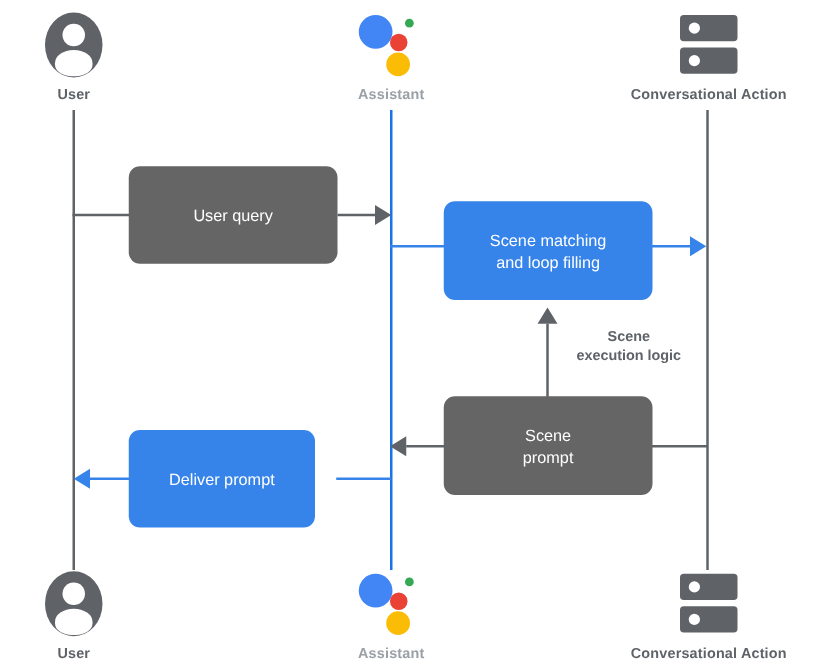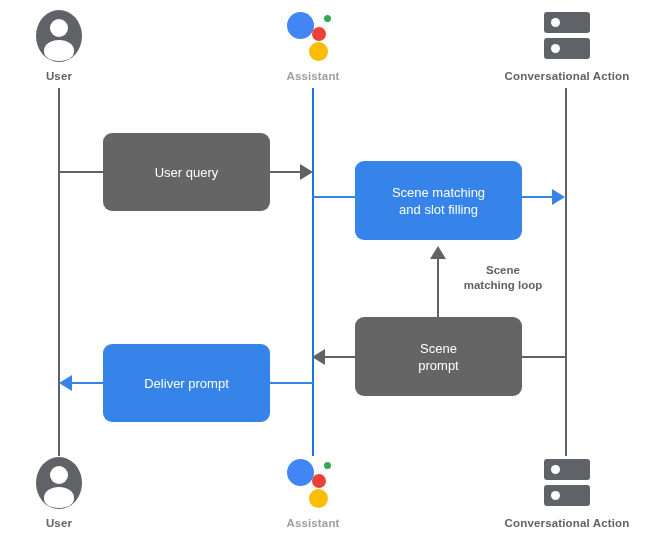--- a/index.html
+++ b/index.html
@@ -245,47 +245,47 @@
   </div>
 
   <div class="hline blue-stroke" style="left:312px; top:196px; width:45px;"></div>
 
   <div class="hline blue-stroke" style="left:521px; top:196px; width:33px;"></div>
   <div class="arrow right-blue" style="left:552px; top:189px;"></div>
 
   <div class="box blue" style="left:355px; top:161px; width:167px; height:79px;">
     <span>
       <span>Scene matching</span><br>
-      <span>and slot filling</span>
+      <span>and loop filling</span>
     </span>
   </div>
 
   <div class="vline gray-stroke" style="left:437px; top:259px; height:59px;"></div>
   <div class="arrow up-gray" style="left:430px; top:246px;"></div>
 
   <div class="loop-label" style="left:443px; top:263px; width:120px;">
     <span>Scene</span><br>
-    <span>matching loop</span>
+    <span>execution logic</span>
   </div>
 
   <div class="hline gray-stroke" style="left:521px; top:356px; width:45px;"></div>
 
   <div class="box gray" style="left:355px; top:317px; width:167px; height:79px;">
     <span>
       <span>Scene</span><br>
       <span>prompt</span>
     </span>
   </div>
 
   <div class="hline gray-stroke" style="left:325px; top:356px; width:31px;"></div>
   <div class="arrow left-gray" style="left:312px; top:349px;"></div>
 
   <div class="hline blue-stroke" style="left:269px; top:382px; width:44px;"></div>
 
-  <div class="box blue" style="left:103px; top:344px; width:167px; height:78px;">
+  <div class="box blue" style="left:103px; top:344px; width:149px; height:78px;">
     <span>Deliver prompt</span>
   </div>
 
   <div class="hline blue-stroke" style="left:72px; top:382px; width:32px;"></div>
   <div class="arrow left-blue" style="left:59px; top:375px;"></div>
 
   <div class="actor" style="left:-21px; top:455px;">
     <div class="icon-slot">
       <div class="user-icon">
         <span class="head"></span>

